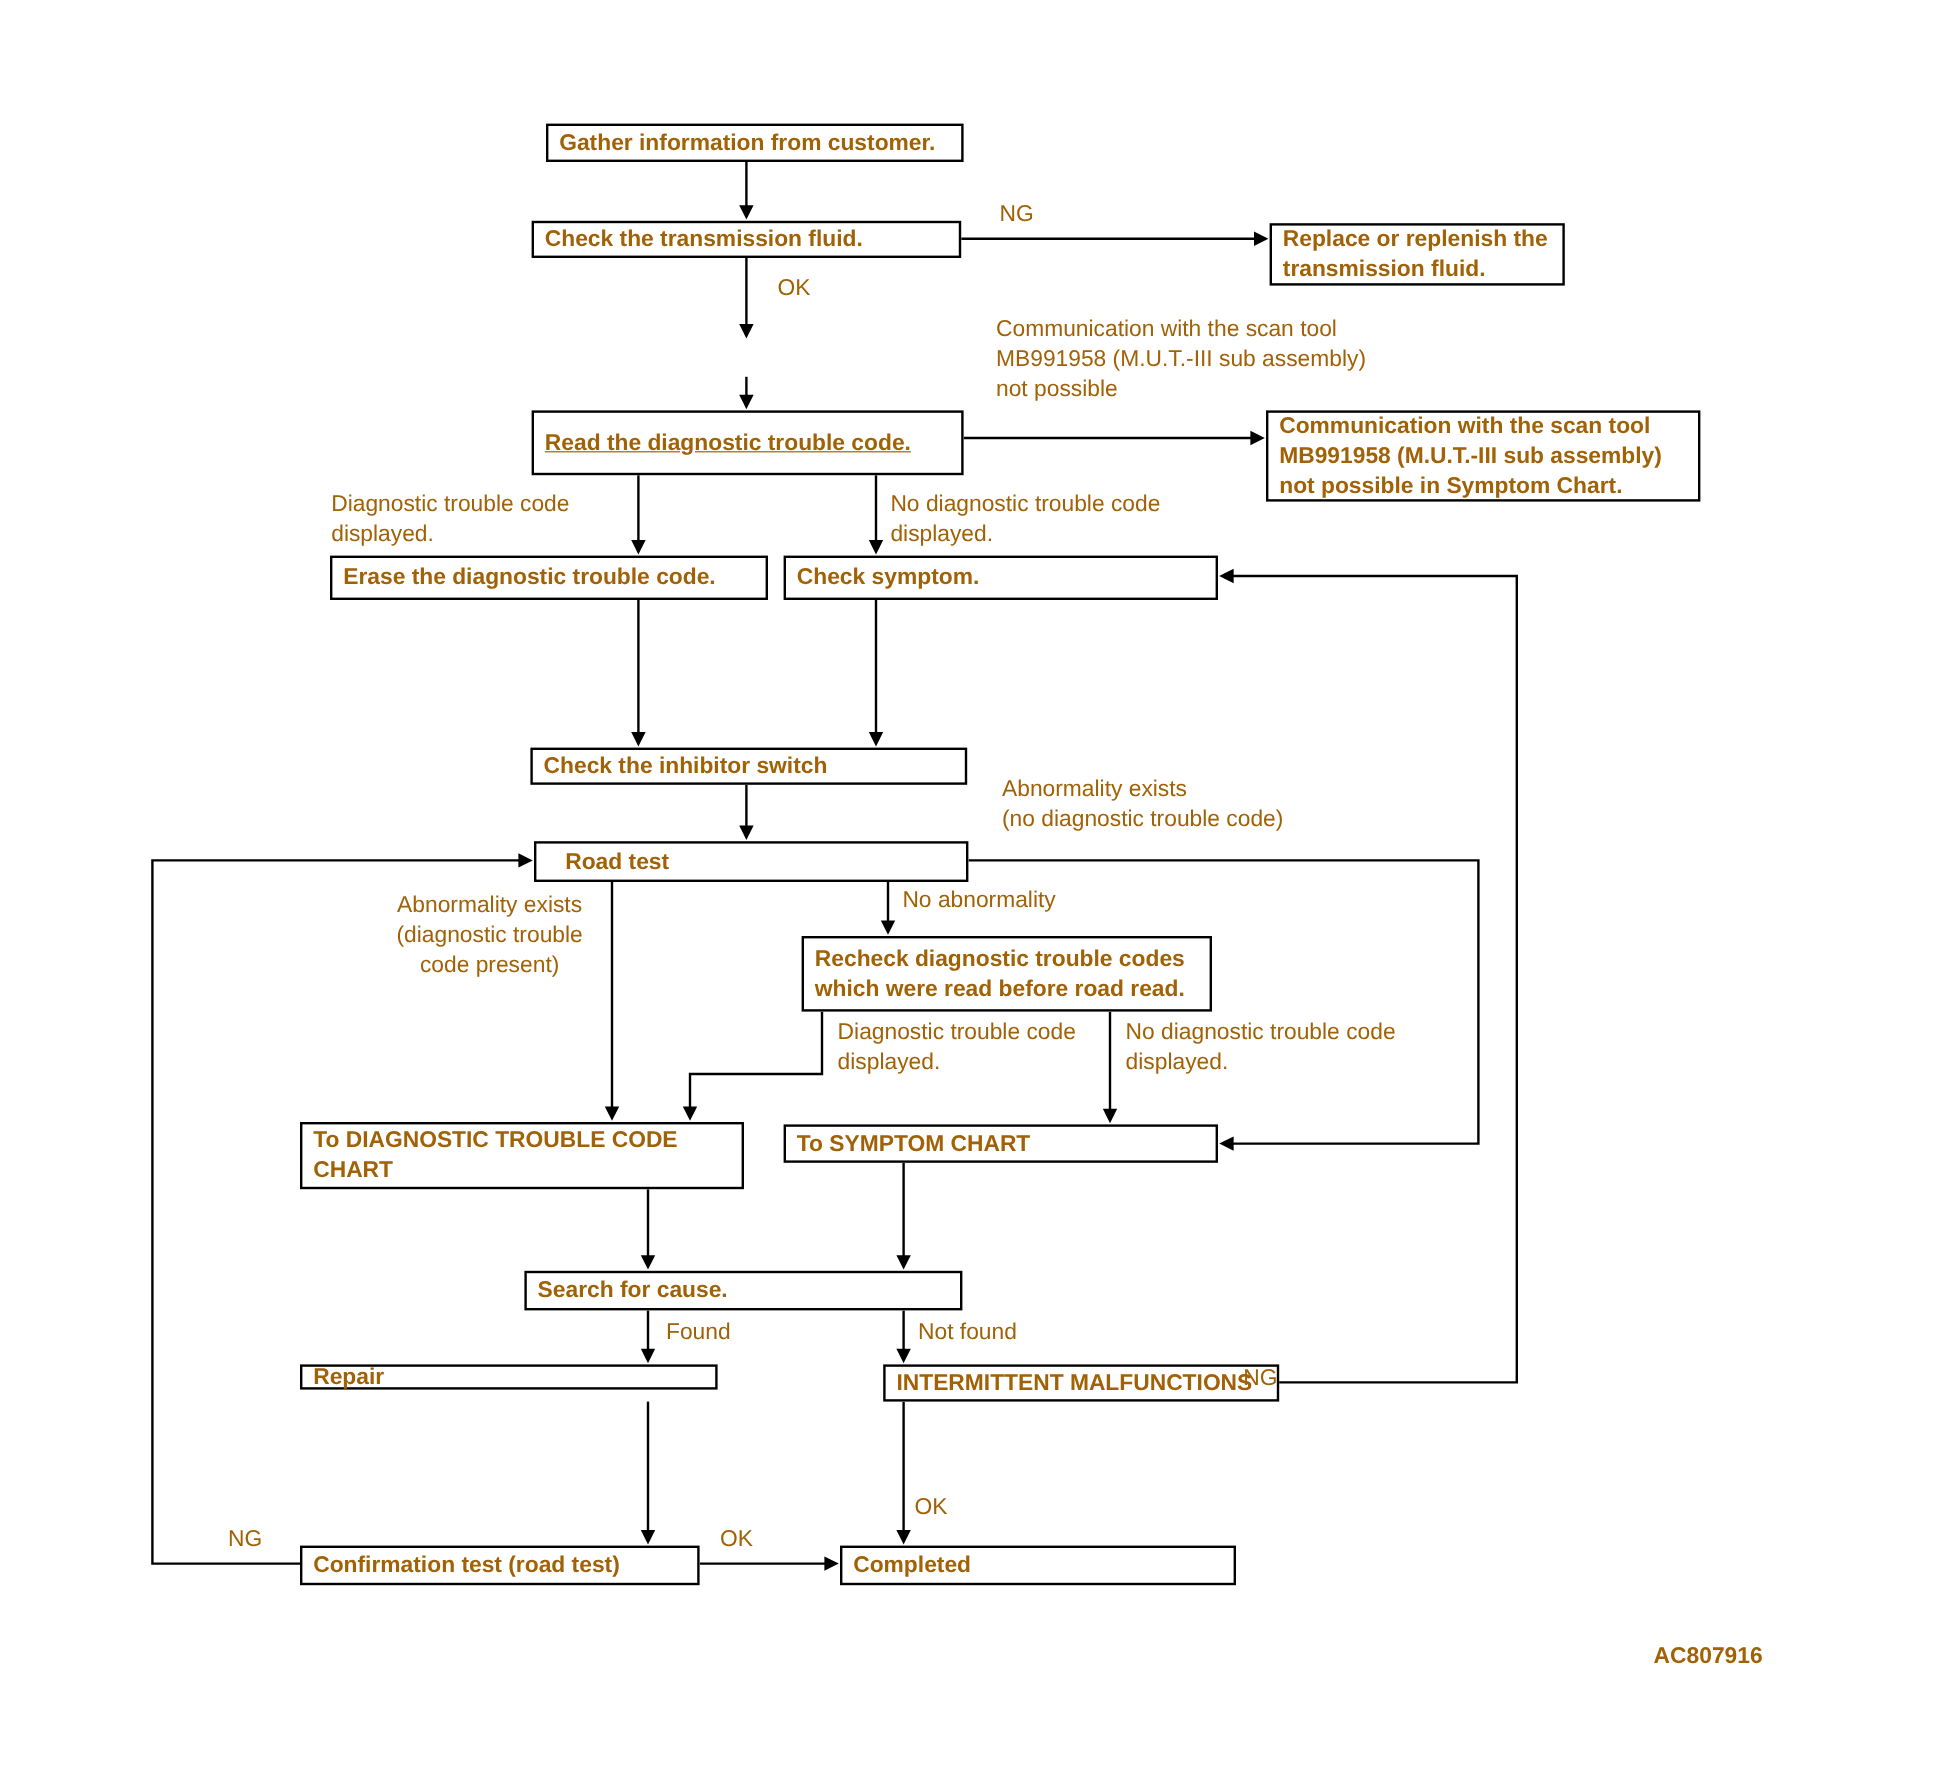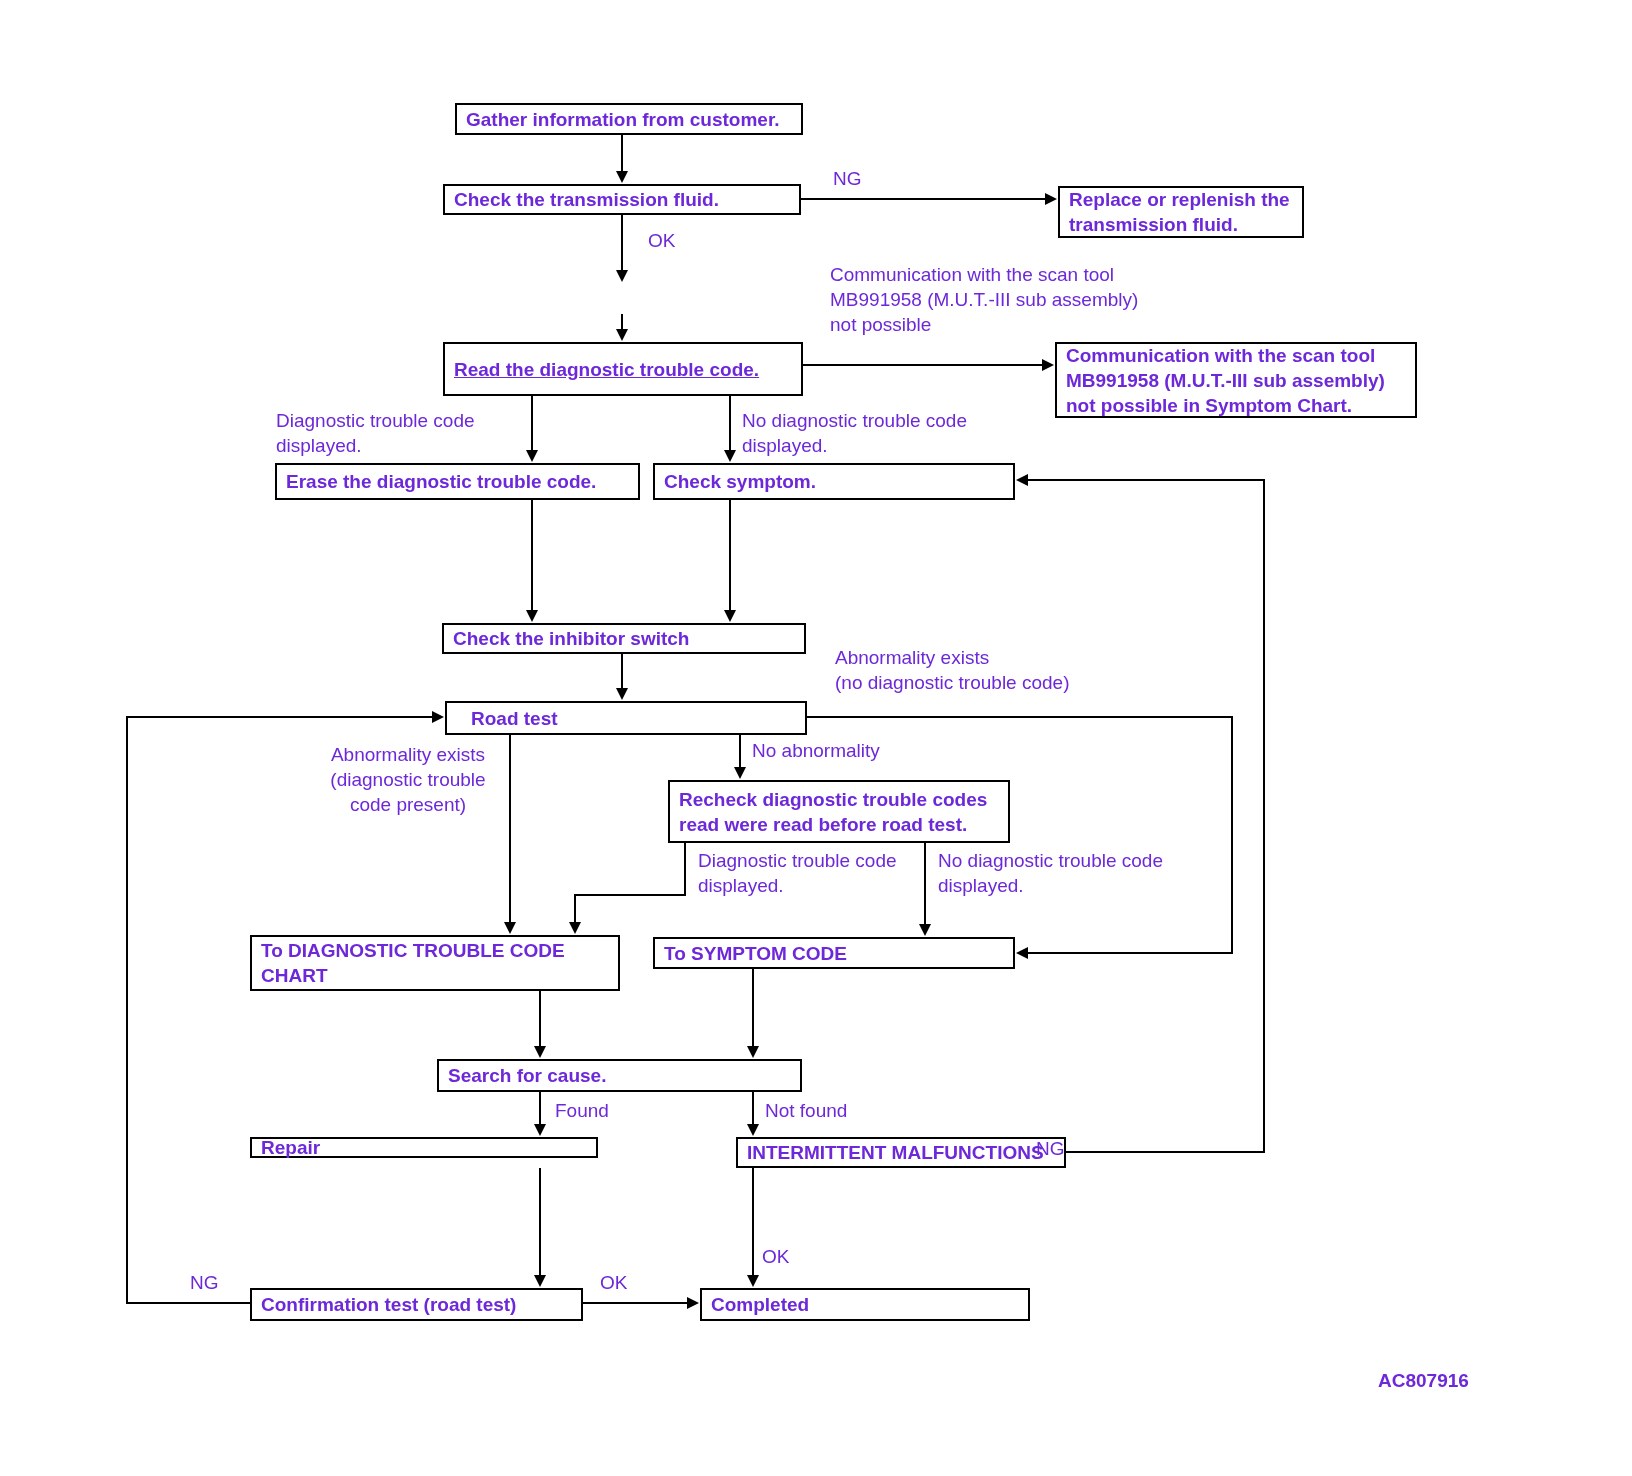--- a/index.html
+++ b/index.html
@@ -1,21 +1,21 @@
 <!DOCTYPE html>
 <html><head>
 <meta charset="utf-8">
 <style>
   html,body{margin:0;padding:0;background:#fff;}
   #canvas{
     position:relative;
     width:1632px;height:1476px;
     background:#fff;
     font-family:"Liberation Sans",sans-serif;
-    color:#6d28d9;
+    color:#a16207;
     overflow:hidden;
   }
   .node{
     position:absolute;
     box-sizing:border-box;
     border:2px solid #000;
     background:#fff;
     display:flex;
     align-items:center;
     padding:1px 9px;
@@ -96,23 +96,23 @@
 
   <div class="node" style="left:455px;top:103px;width:348px;height:32px;">Gather information from customer.</div>
   <div class="node" style="left:443px;top:184px;width:358px;height:31px;text-align:center;">Check the transmission fluid.</div>
   <div class="node" style="left:1058px;top:186px;width:246px;height:52px;">Replace or replenish the transmission fluid.</div>
   <div class="node" style="left:443px;top:342px;width:360px;height:54px;text-decoration:underline;">Read the diagnostic trouble code.</div>
   <div class="node" style="left:1055px;top:342px;width:362px;height:76px;">Communication with the scan tool MB991958 (M.U.T.-III sub assembly) not possible in Symptom Chart.</div>
   <div class="node" style="left:275px;top:463px;width:365px;height:37px;">Erase the diagnostic trouble code.</div>
   <div class="node" style="left:653px;top:463px;width:362px;height:37px;">Check symptom.</div>
   <div class="node" style="left:442px;top:623px;width:364px;height:31px;">Check the inhibitor switch</div>
   <div class="node" style="left:445px;top:701px;width:362px;height:34px;padding-left:24px;">Road test</div>
-  <div class="node" style="left:668px;top:780px;width:342px;height:63px;">Recheck diagnostic trouble codes read were read before road test.</div>
+  <div class="node" style="left:668px;top:780px;width:342px;height:63px;">Recheck diagnostic trouble codes which were read before road read.</div>
   <div class="node" style="left:250px;top:935px;width:370px;height:56px;">To DIAGNOSTIC TROUBLE CODE CHART</div>
-  <div class="node" style="left:653px;top:937px;width:362px;height:32px;">To SYMPTOM CODE</div>
+  <div class="node" style="left:653px;top:937px;width:362px;height:32px;">To SYMPTOM CHART</div>
   <div class="node" style="left:437px;top:1059px;width:365px;height:33px;">Search for cause.</div>
   <div class="node" style="left:250px;top:1137px;width:348px;height:21px;">Repair</div>
   <div class="node" style="left:736px;top:1137px;width:330px;height:31px;">INTERMITTENT MALFUNCTIONS</div>
   <div class="node" style="left:250px;top:1288px;width:333px;height:33px;">Confirmation test (road test)</div>
   <div class="node" style="left:700px;top:1288px;width:330px;height:33px;">Completed</div>
 
   <div class="lbl" style="left:833px;top:166px;">NG</div>
   <div class="lbl" style="left:648px;top:228px;">OK</div>
 
   <div class="lbl" style="left:830px;top:262px;">

